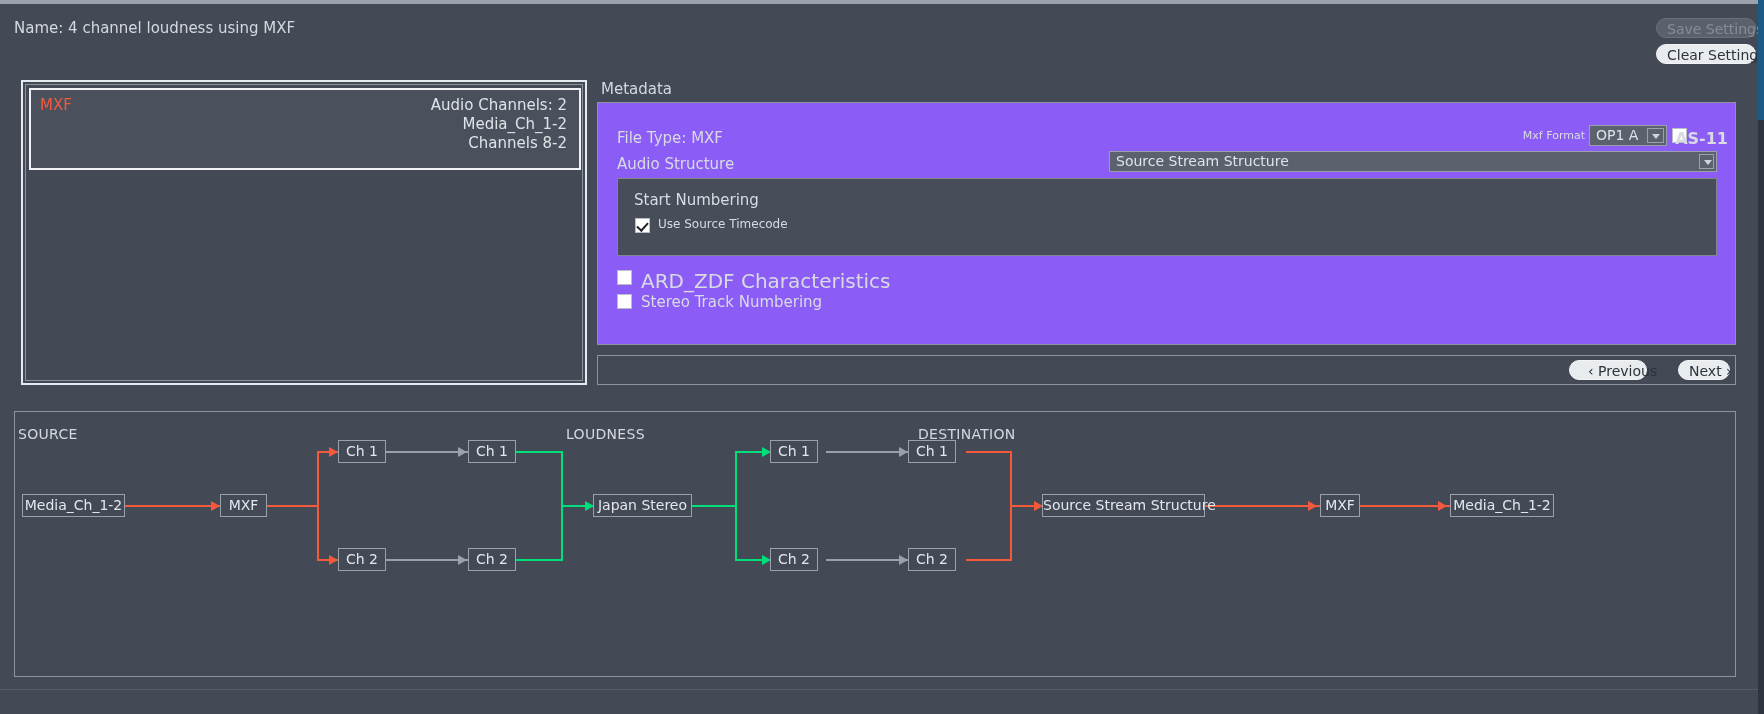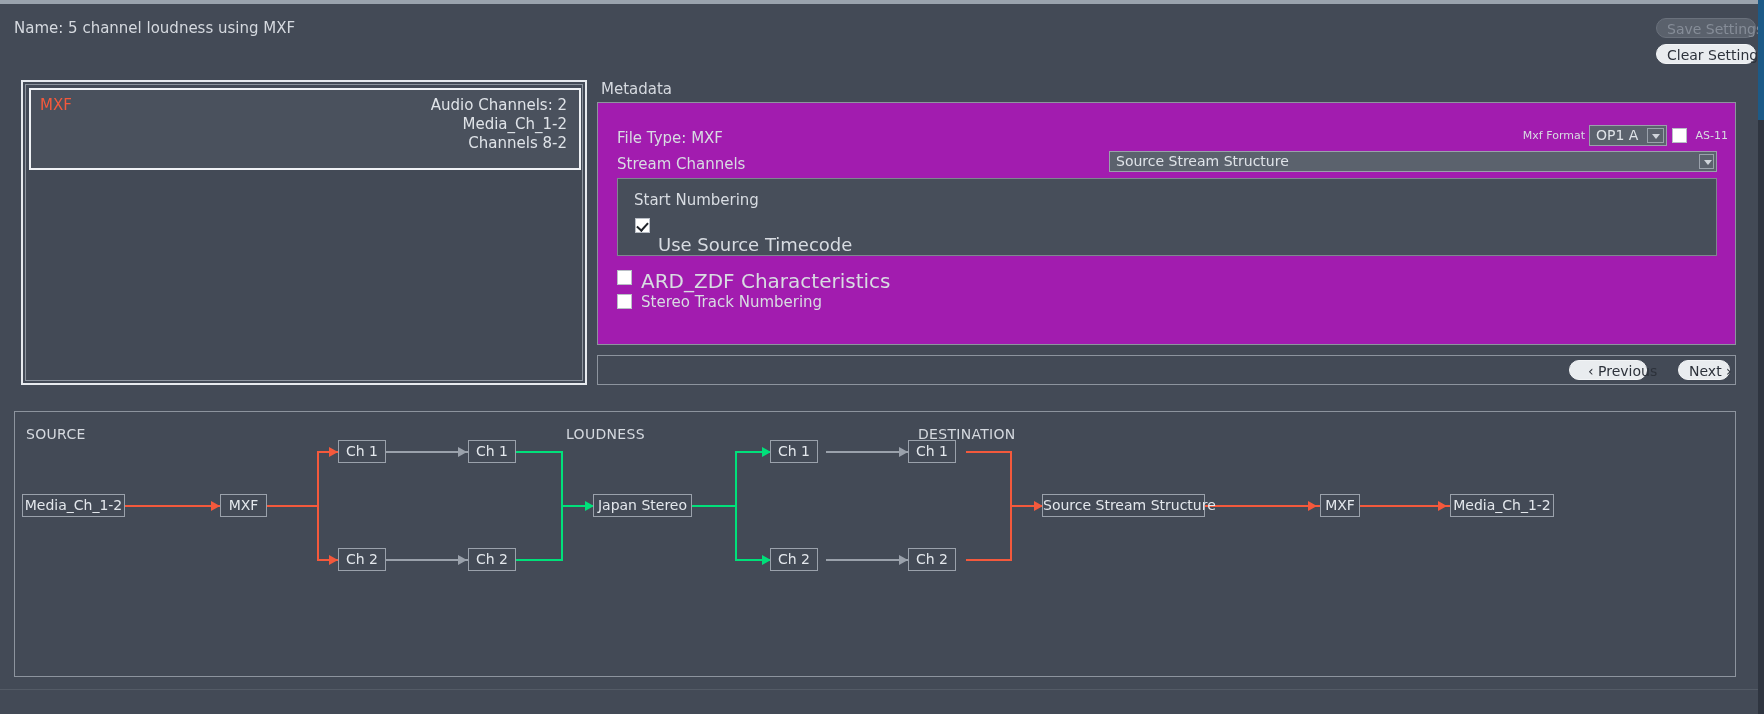--- a/index.html
+++ b/index.html
@@ -43,21 +43,21 @@
     position:absolute;left:3px;top:3px;width:552px;height:82px;
     border:2px solid #f0f2f5;background:#4a515d;box-sizing:border-box;
   }
   .file-entry .fe-title{position:absolute;left:9px;top:6px;color:#f4593c;font-size:15px;}
   .fe-lines{position:absolute;right:12px;top:6px;text-align:right;line-height:19px;font-size:15px;color:#dfe3e8;}
   
   .meta-wrap{position:absolute;left:597px;top:80px;width:1139px;height:265px;}
   .meta-title{position:absolute;left:4px;top:0px;font-size:15px;color:#d5d9df;}
   .meta-box{
     position:absolute;left:0;top:22px;width:1139px;height:243px;
-    border:1px solid #8d949e;box-sizing:border-box;background:#a21caf;
+    border:1px solid #8d949e;box-sizing:border-box;background:#8b5cf6;
   }
   .row-filetype{position:absolute;left:19px;top:26px;font-size:15px;}
   .mxfformat-label{position:absolute;right:150px;top:26px;font-size:11px;white-space:nowrap;}
   .combo{
     position:absolute;background:#5b626d;border:1px solid #9aa1ab;box-sizing:border-box;
     color:#dfe3e8;font-size:14px;height:21px;line-height:19px;
   }
   #mxf-format-combo{right:68px;top:22px;width:78px;padding-left:6px;}
   .combo .arrowbtn{
     position:absolute;right:2px;top:2px;width:17px;height:15px;background:#5b626d;border:1px solid #9aa1ab;
@@ -69,55 +69,55 @@
   }
   .chk{
     position:absolute;width:15px;height:15px;background:#ffffff;border:1px solid #b9bec6;box-sizing:border-box;
     cursor:pointer;
   }
   .chk.checked:after{
     content:"";position:absolute;left:3px;top:1px;width:5px;height:9px;border:solid #20242b;
     border-width:0 2.5px 2.5px 0;transform:rotate(42deg);
   }
   #as11-chk{right:48px;top:25px;}
-  .as11-label{position:absolute;right:7px;top:26px;font-size:11px;}
+  .as11-label{position:absolute;right:7px;top:26px;font-size:16px;font-weight:bold;}
   .ss-label{position:absolute;left:19px;top:52px;font-size:15px;}
   #stream-structure-combo{left:511px;top:48px;width:608px;padding-left:6px;}
   #stream-structure-combo .arrowbtn{right:2px;top:2px;width:15px;height:15px;}
   .tc-box{
     position:absolute;left:19px;top:75px;width:1100px;height:78px;
     border:1px solid #7f8690;box-sizing:border-box;background:#474e5a;
   }
   .tc-label{position:absolute;left:16px;top:12px;font-size:15px;}
   .tc-input{
     position:absolute;left:133px;top:8px;width:957px;height:21px;
     background:#5d646f;border:1px solid #66b7d8;box-sizing:border-box;color:#e6e9ed;
     font-size:14px;line-height:19px;padding-left:2px;
   }
   .tc-input .sel{background:#b8c3cc;color:#262b33;padding:0 1px;}
   #use-src-tc-chk{left:17px;top:39px;}
-  .use-src-tc-label{position:absolute;left:40px;top:38px;font-size:18px;margin-top:17px;}
+  .use-src-tc-label{position:absolute;left:40px;top:38px;font-size:12px;}
   #ard-chk{left:19px;top:167px;}
   .ard-label{position:absolute;left:43px;top:166px;font-size:20px;}
   #simple-chk{left:19px;top:191px;}
   .simple-label{position:absolute;left:43px;top:190px;font-size:15px;}
   
   .navbar{
     position:absolute;left:597px;top:355px;width:1139px;height:30px;
     border:1px solid #8d949e;box-sizing:border-box;background:#434a56;
   }
   #prev-button{position:absolute;right:88px;top:4px;width:78px;padding-left:18px;}
   #next-button{position:absolute;right:5px;top:4px;width:52px;}
   
   .diagram{
     position:absolute;left:14px;top:411px;width:1722px;height:266px;
     border:1px solid #8d949e;box-sizing:border-box;background:#434a56;
   }
   .col-head{position:absolute;top:14px;font-size:14px;color:#d5d9df;letter-spacing:.3px;}
-  #head-source{left:11px;text-align:right;}
+  #head-source{left:3px;text-align:right;}
   #head-loudness{left:551px;}
   #head-destination{left:903px;}
   .node{
     position:absolute;border:1px solid #9aa1ab;background:#434a56;color:#e3e7ec;
     font-size:14px;text-align:center;box-sizing:border-box;height:23px;line-height:21px;
     white-space:nowrap;
   }
   .link{position:absolute;}
   .h-red{background:#f4593c;height:2px;}
   .v-red{background:#f4593c;width:2px;}
@@ -131,21 +131,21 @@
   .bottomstrip{position:absolute;left:0;bottom:0;width:1764px;height:24px;background:#434a56;border-top:1px solid #545b66;}
   .scroll-right{position:absolute;right:0;top:0;width:6px;height:714px;background:#2f3540;}
   .scroll-accent{position:absolute;right:0;top:0;width:6px;height:120px;background:#1c5a87;}
 </style>
 </head>
 <body>
 
 <div class="topstrip"></div>
 
 <div class="header">
-  <div class="name-label">Name: 5 channel loudness using MXF</div>
+  <div class="name-label">Name: 4 channel loudness using MXF</div>
   <div class="btn disabled" id="save-settings">Save Settings</div>
   <div class="btn" id="clear-settings">Clear Settings</div>
 </div>
 
 <div class="filelist">
   <div class="filelist-inner">
     <div class="file-entry">
       <div class="fe-title">MXF</div>
       <div class="fe-lines">
         <div>Audio Channels: 2</div>
@@ -163,21 +163,21 @@
     <div class="row-filetype">File Type: MXF</div>
 
     <div class="mxfformat-label">Mxf Format</div>
     <div class="combo" id="mxf-format-combo">
       <span>OP1 A</span>
       <span class="arrowbtn"></span>
     </div>
     <div class="chk" id="as11-chk"></div>
     <div class="as11-label">AS-11</div>
 
-    <div class="ss-label">Stream Channels</div>
+    <div class="ss-label">Audio Structure</div>
     <div class="combo" id="stream-structure-combo">
       <span>Source Stream Structure</span>
       <span class="arrowbtn"></span>
     </div>
 
     <div class="tc-box">
       <div class="tc-label">Start Numbering</div>
       <div class="chk checked" id="use-src-tc-chk"></div>
       <div class="use-src-tc-label">Use Source Timecode</div>
     </div>

